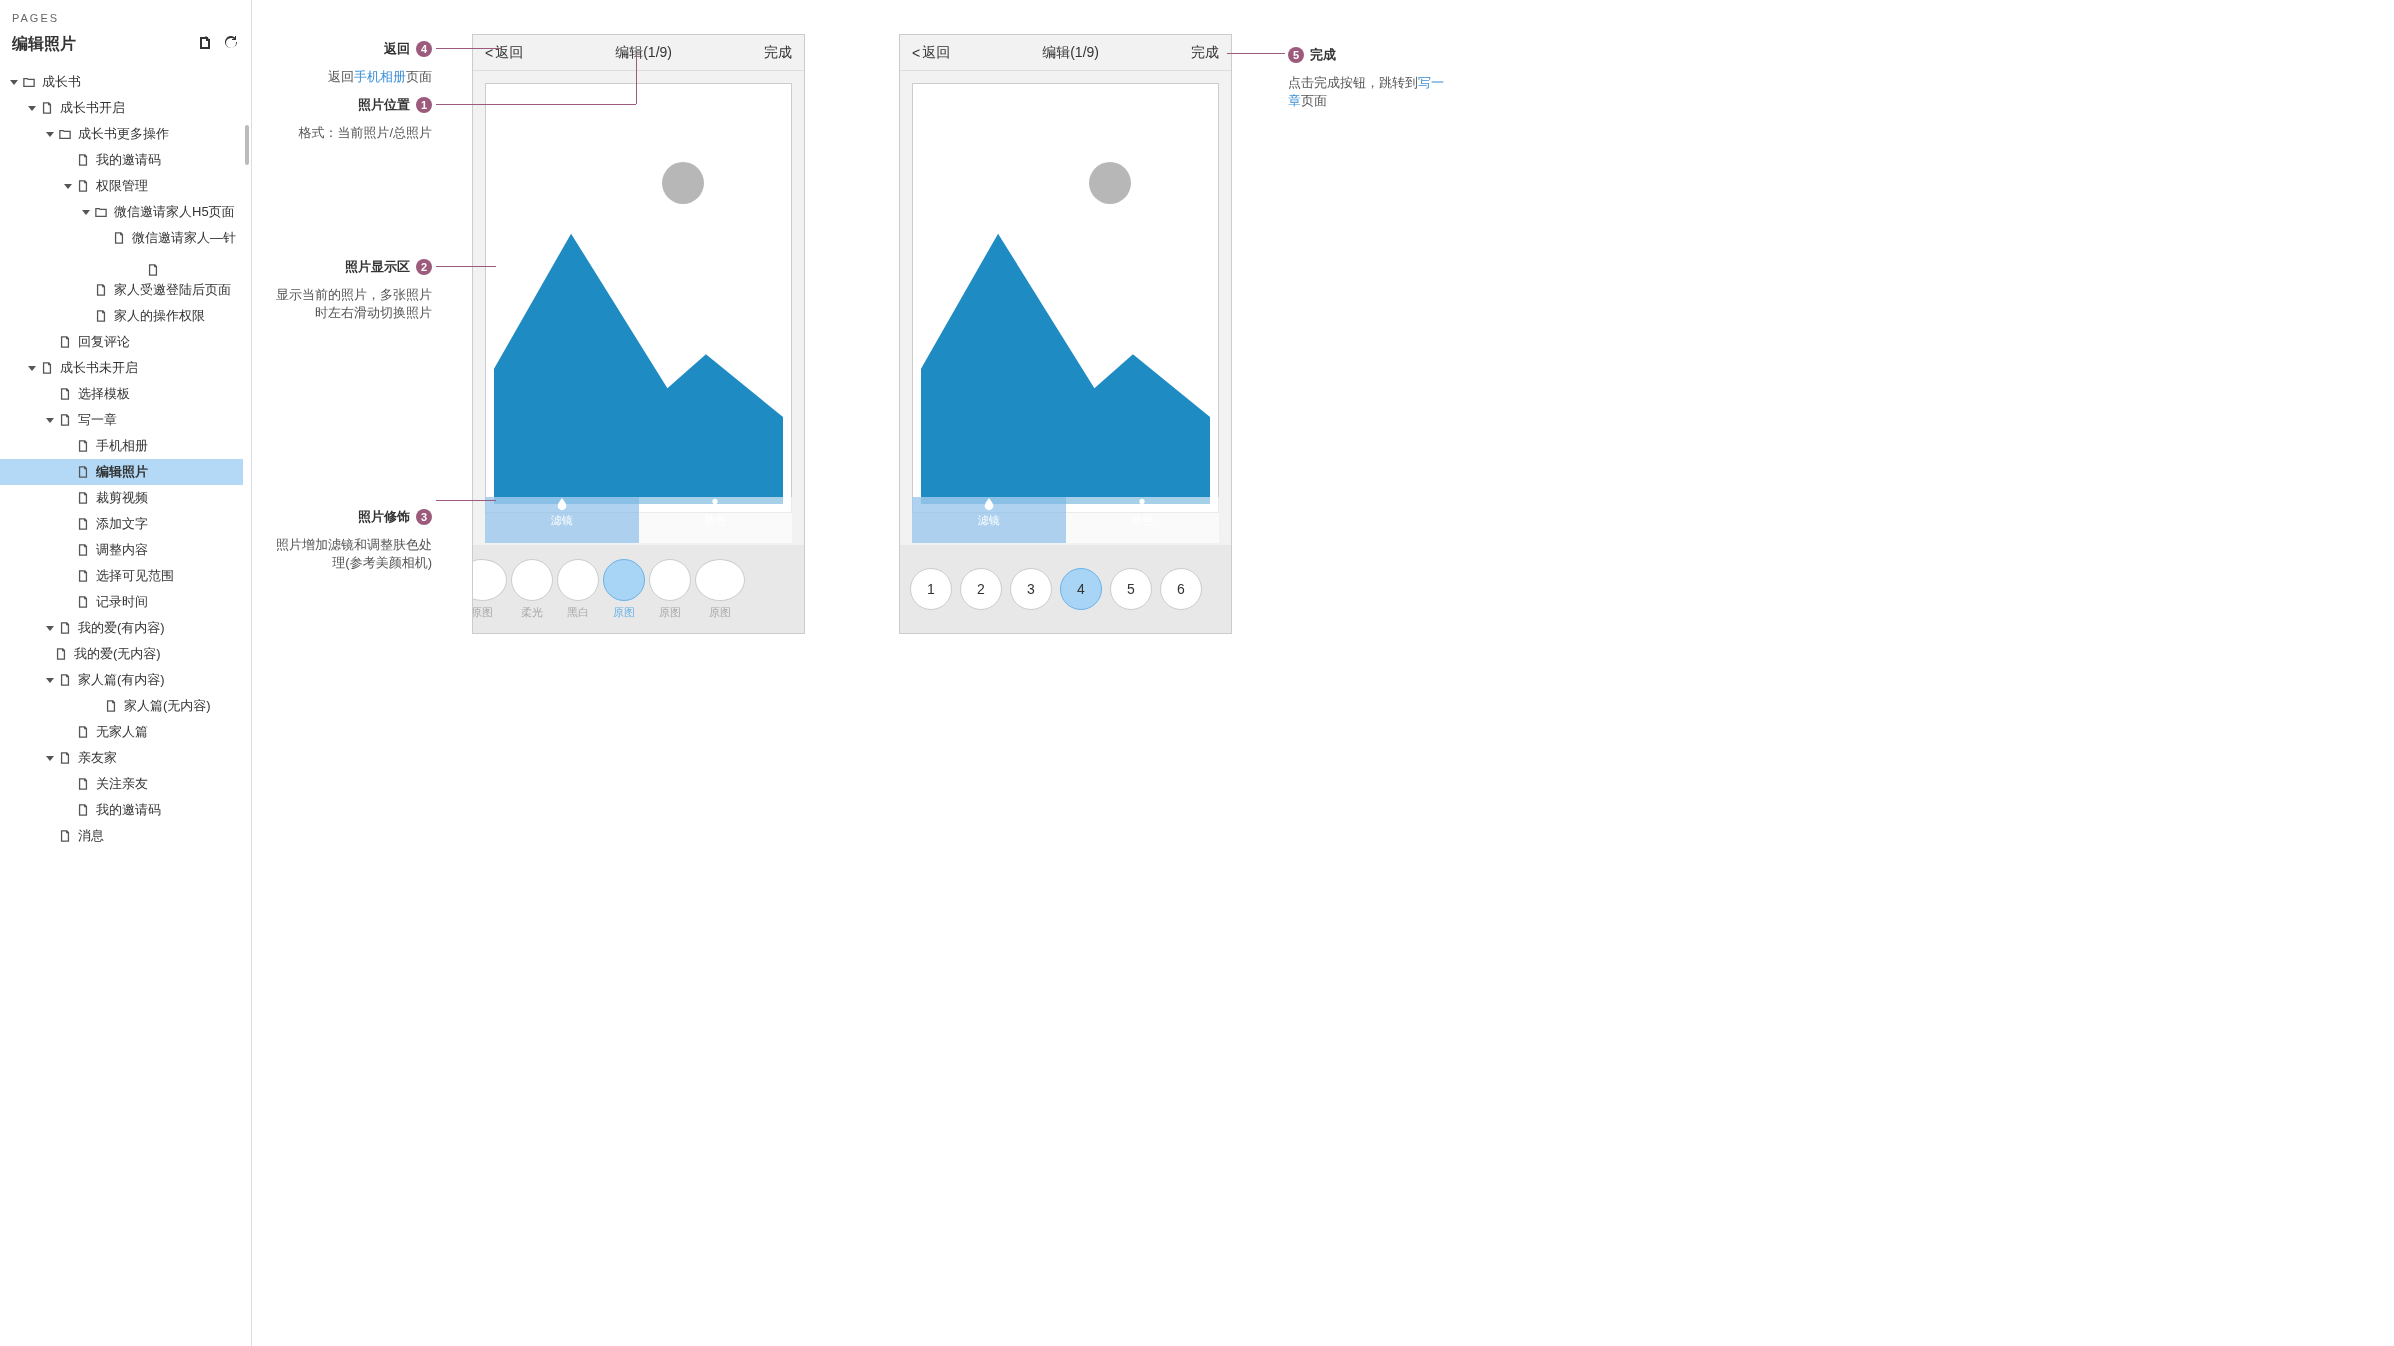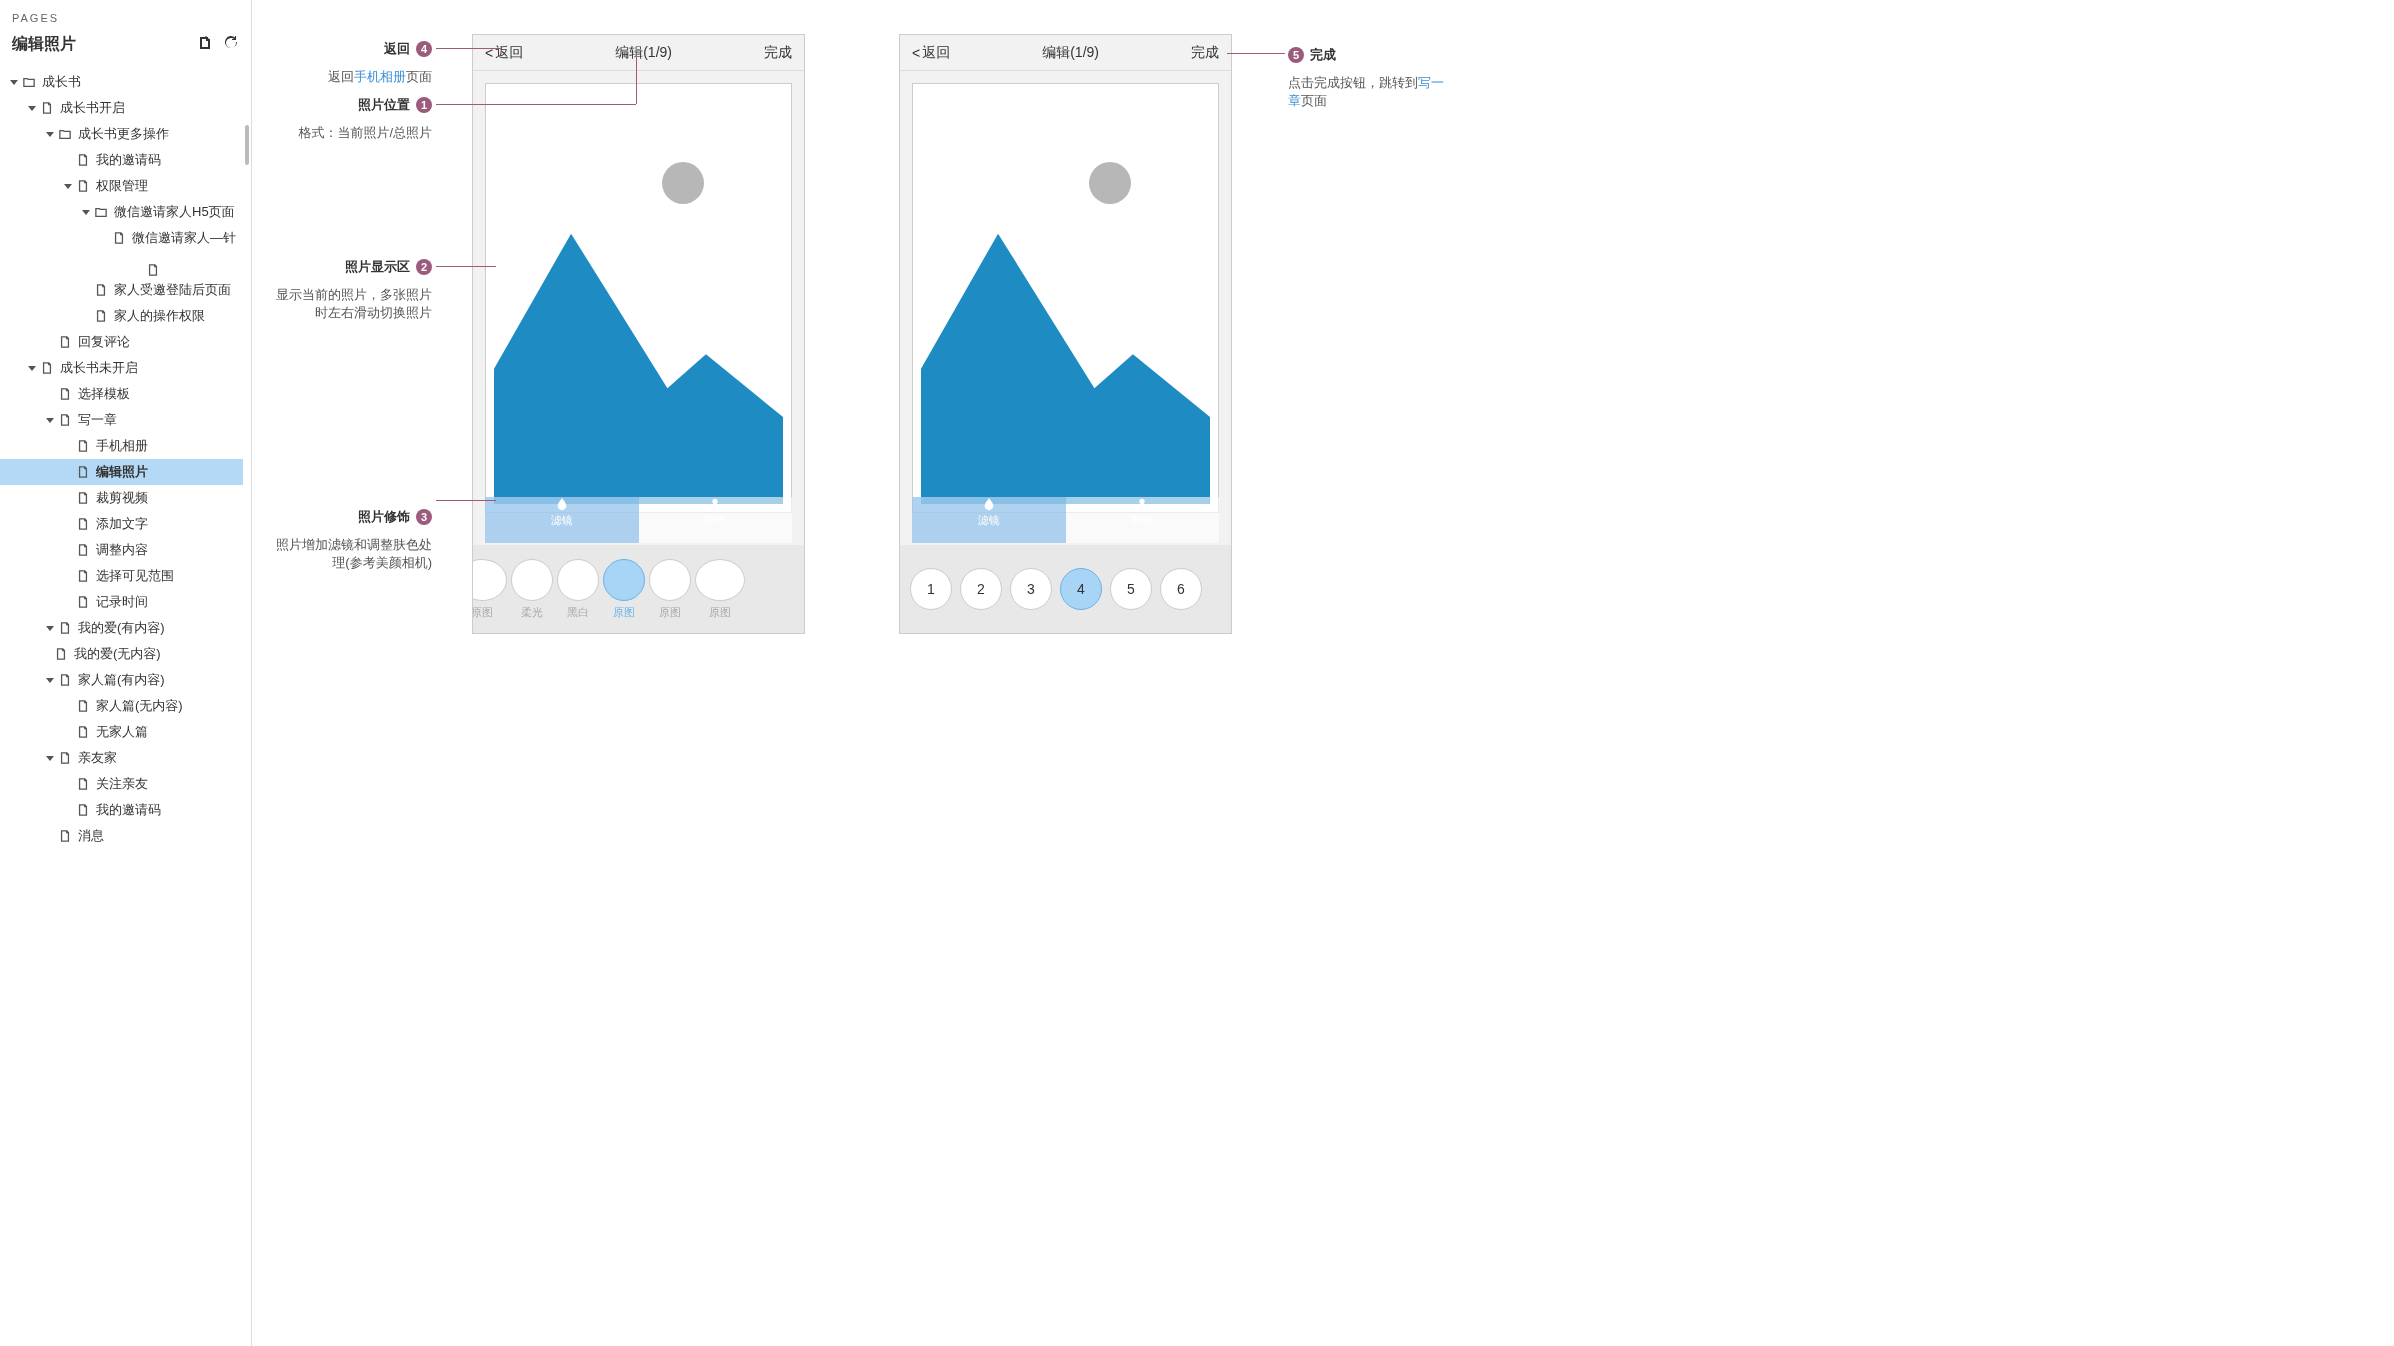--- a/index.html
+++ b/index.html
@@ -351,21 +351,21 @@
           </svg>
         </span>
         <span class="icon">
           <svg viewBox="0 0 12 14">
             <path d="M2 1h6l2 2v10H2z"></path>
             <path d="M8 1v2h2"></path>
           </svg>
         </span>
         <span class="label">家人篇(有内容)</span>
       </div>
-      <div class="tree-item" style="padding-left: 62px;">
+      <div class="tree-item" style="padding-left: 90px;">
         <span class="twisty"></span>
         <span class="icon">
           <svg viewBox="0 0 12 14">
             <path d="M2 1h6l2 2v10H2z"></path>
             <path d="M8 1v2h2"></path>
           </svg>
         </span>
         <span class="label">家人篇(无内容)</span>
       </div>
       <div class="tree-item" style="padding-left: 62px;">

